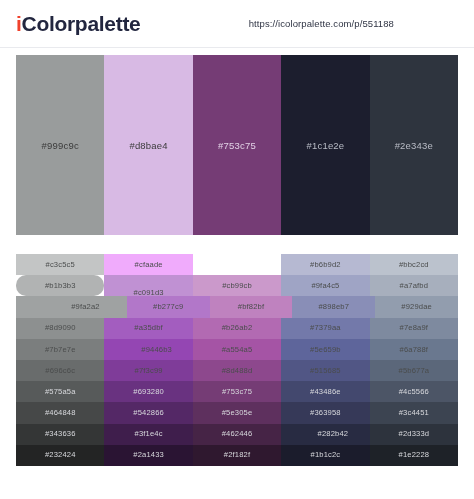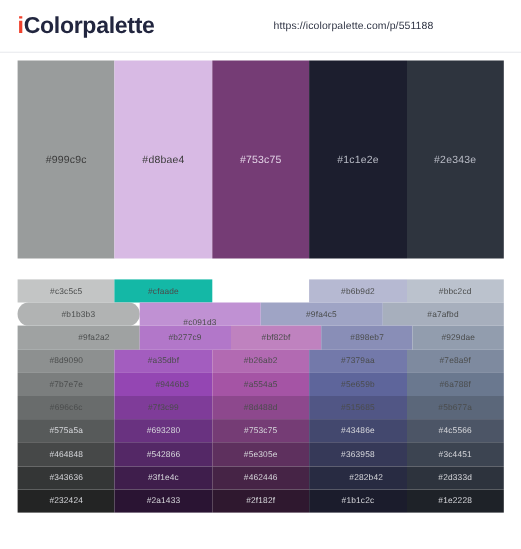--- a/index.html
+++ b/index.html
@@ -129,40 +129,43 @@
     <div class="swatch dark" style="background: rgb(46, 52, 62);">
       <span class="swatch-label">#2e343e</span>
     </div>
   </div>
 
   <div class="grid-wrap" id="shade-grid">
       <div class="grid-row">
         <div class="grid-cell" style="background: rgb(195, 197, 197);">
           <span style="color: rgb(74, 76, 76);">#c3c5c5</span>
         </div>
-        <div class="grid-cell" style="background: #14b8a6;">
+        <div class="grid-cell" style="background: #f0abfc;">
           <span style="color: rgb(74, 76, 76);">#cfaade</span>
         </div>
         <div class="grid-cell" style="background: rgb(215, 177, 215); margin-top: 22px;">
           <span style="color: rgb(74, 76, 76);">#d7b1d7</span>
         </div>
         <div class="grid-cell" style="background: rgb(182, 185, 210); text-align: right;">
           <span style="color: rgb(74, 76, 76);">#b6b9d2</span>
         </div>
         <div class="grid-cell" style="background: rgb(187, 194, 205);">
           <span style="color: rgb(74, 76, 76);">#bbc2cd</span>
         </div>
       </div>
       <div class="grid-row">
         <div class="grid-cell" style="background: rgb(177, 179, 179); border-radius: 10px;">
           <span style="color: rgb(74, 76, 76);">#b1b3b3</span>
         </div>
         <div class="grid-cell" style="background: rgb(192, 145, 211); align-items: flex-end;">
           <span style="color: rgb(74, 76, 76);">#c091d3</span>
         </div>
+        <div class="grid-cell" style="background: rgb(203, 153, 203);">
+          <span style="color: rgb(74, 76, 76);">#cb99cb</span>
+        </div>
         <div class="grid-cell" style="background: rgb(159, 164, 197);">
           <span style="color: rgb(74, 76, 76);">#9fa4c5</span>
         </div>
         <div class="grid-cell" style="background: rgb(167, 175, 189);">
           <span style="color: rgb(74, 76, 76);">#a7afbd</span>
         </div>
       </div>
       <div class="grid-row">
         <div class="grid-cell" style="background: rgb(159, 162, 162); padding-left: 28px;">
           <span style="color: rgb(74, 76, 76);">#9fa2a2</span>

